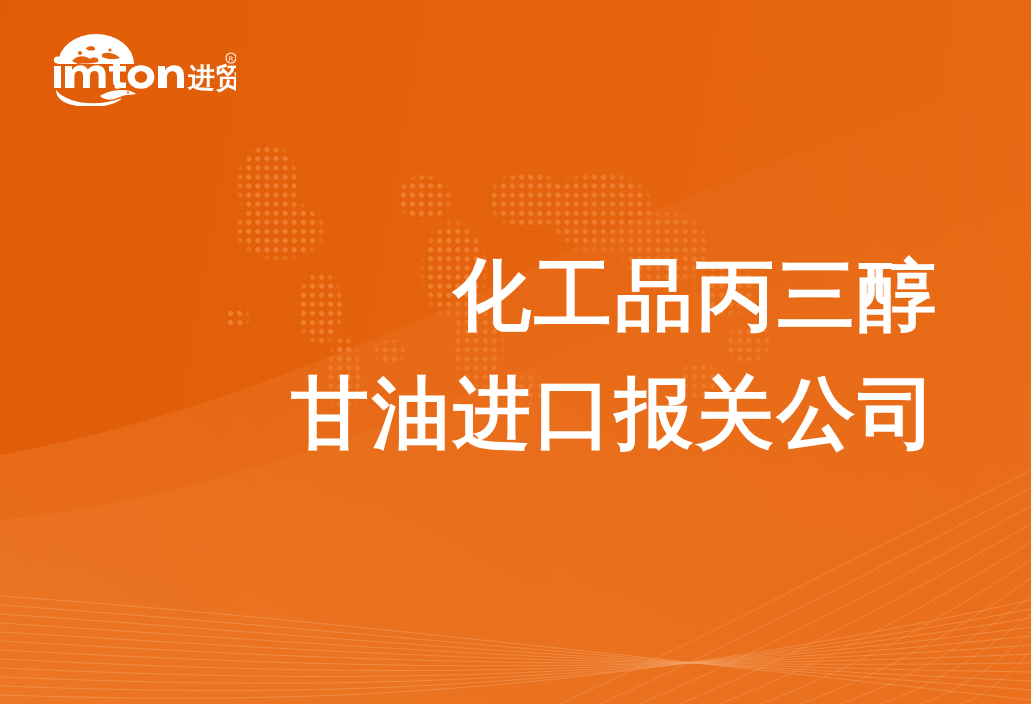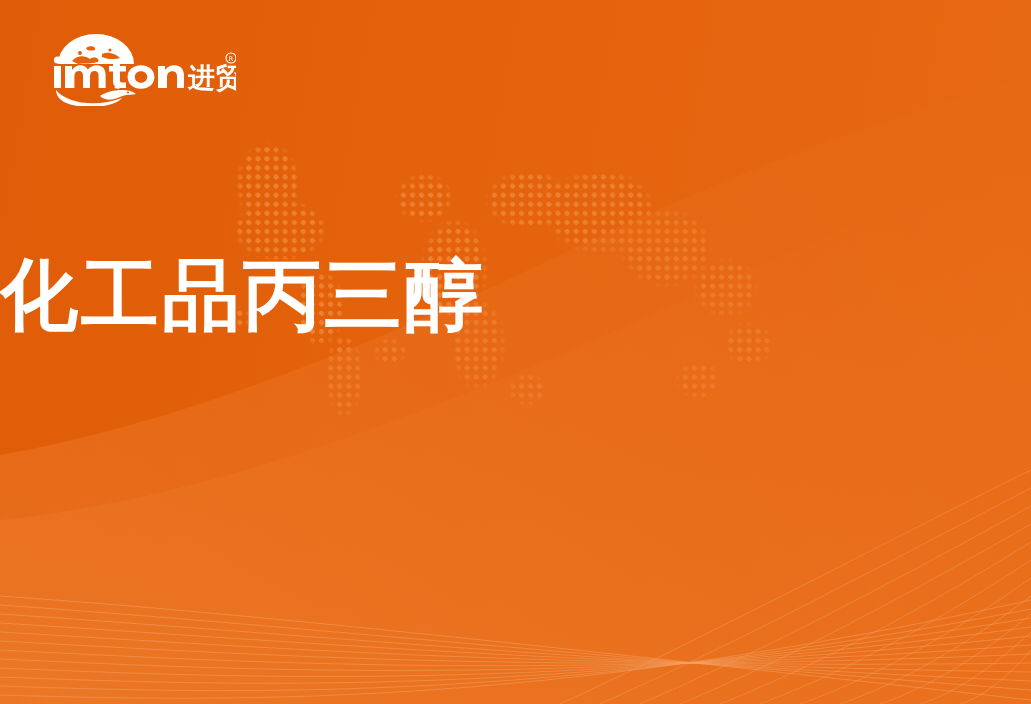--- a/index.html
+++ b/index.html
@@ -103,21 +103,21 @@
     height: 80px;
   }
   .logo svg { display: block; }
 
   
   .headline {
     position: absolute;
     left: 0;
     top: 236px;
     width: 939px;
-    text-align: left;
+    text-align: right;
     color: #ffffff;
   }
   .headline .line {
     display: block;
     font-family: "DejaVu Sans", "Liberation Sans", sans-serif;
     font-weight: bold;
     font-size: 78px;
     line-height: 118px;
     letter-spacing: 3px;
     white-space: nowrap;
@@ -218,15 +218,16 @@
         <path d="M20,64 C30,77 60,82 86,72 C78,82 44,84 28,76 C23,73 20,69 20,64 Z"></path>
         <path d="M64,70 C70,66 78,64 86,64 C92,64 97,65.6 100,68 C96,69 92,68.6 88,69.6 C84,70.6 80,73 76,73.6 C72,74.2 67,73.2 64,70 Z"></path>
         <path d="M78,62 L82,58 L83.6,63 Z"></path>
         <circle cx="92" cy="66.6" r="1.1" fill="#E4620C"></circle>
       </g>
     </svg>
   </div>
 
   <div class="headline">
     <span class="line line-1">化工品丙三醇</span>
+    <span class="line line-2">甘油进口报关公司</span>
   </div>
 
 </div>
 
 </body></html>

